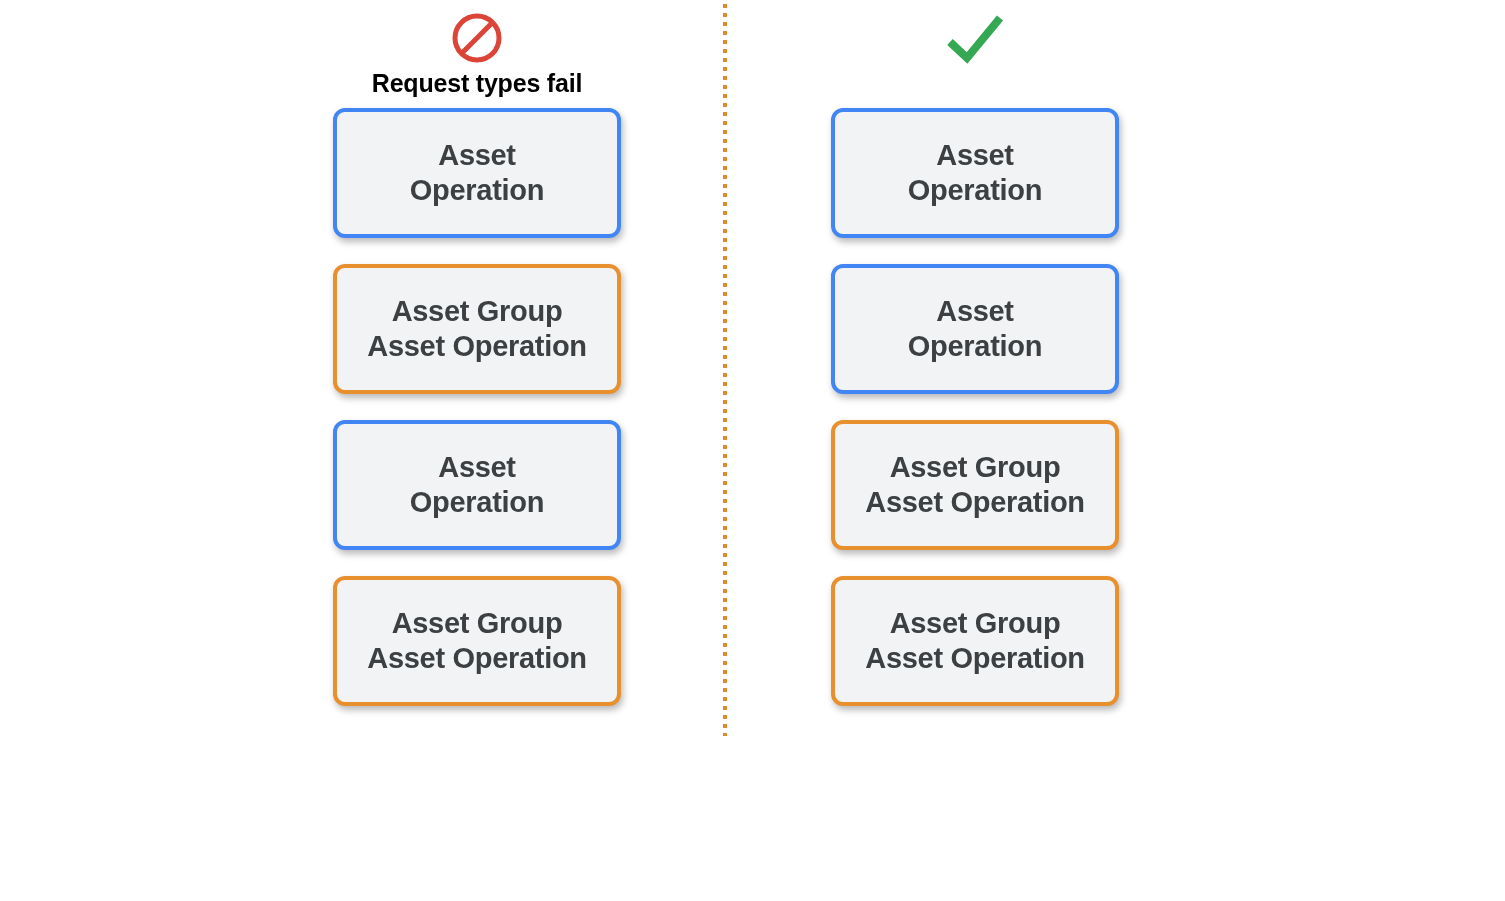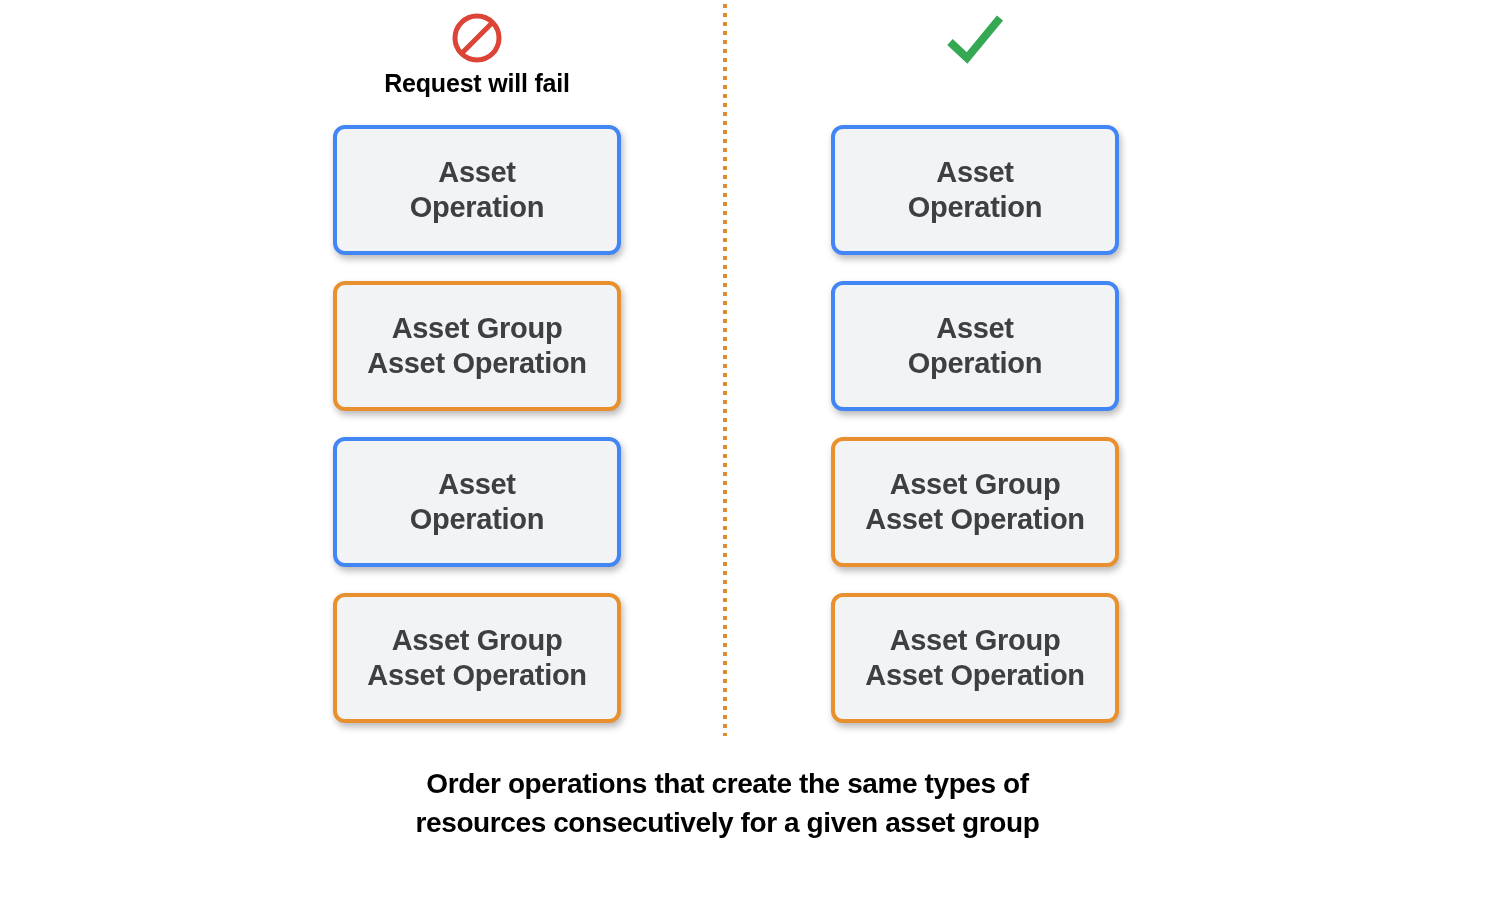--- a/index.html
+++ b/index.html
@@ -68,21 +68,21 @@
     font-weight: bold;
     color: #000000;
     letter-spacing: -0.2px;
     line-height: 1.1;
     white-space: nowrap;
   }
 
   
   .box-stack {
     position: absolute;
-    top: 125px;
+    top: 108px;
     left: 6px;
   }
   .box {
     position: relative;
     box-sizing: border-box;
     width: 288px;
     height: 130px;
     margin-bottom: 26px;
     background: #F1F3F4;
     border-radius: 12px;
@@ -128,21 +128,21 @@
 
   <div class="column left">
 
     <div class="col-header">
       <span class="status-icon">
         <svg width="52" height="52" viewBox="0 0 52 52">
           <circle cx="26" cy="26" r="22" fill="none" stroke="#DB4437" stroke-width="5"></circle>
           <line x1="10.8" y1="41.2" x2="41.2" y2="10.8" stroke="#DB4437" stroke-width="5" stroke-linecap="butt"></line>
         </svg>
       </span>
-      <div class="col-header-label">Request will fail</div>
+      <div class="col-header-label">Request types fail</div>
     </div>
 
     <div class="box-stack">
       <div class="box">
         <span class="box-label">Asset
 Operation</span>
       </div>
       <div class="box orange">
         <span class="box-label">Asset Group
 Asset Operation</span>
@@ -181,16 +181,14 @@
         <span class="box-label">Asset Group
 Asset Operation</span>
       </div>
       <div class="box orange">
         <span class="box-label">Asset Group
 Asset Operation</span>
       </div>
     </div>
   </div>
 
-  <div class="caption">Order operations that create the same types of
-resources consecutively for a given asset group</div>
 
 </div>
 
 </body></html>

